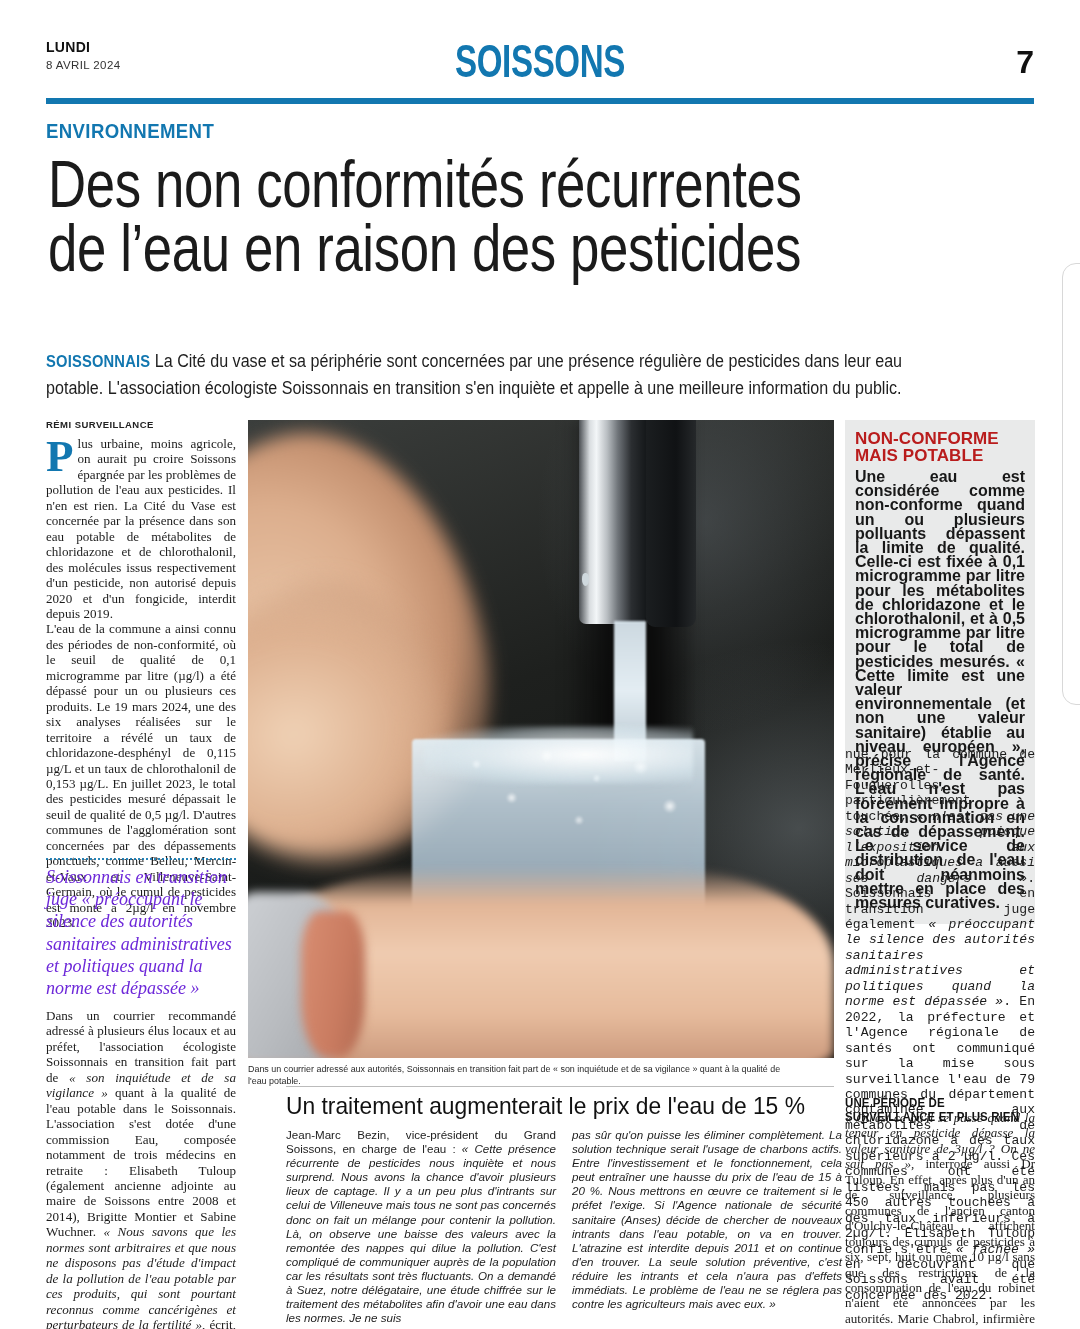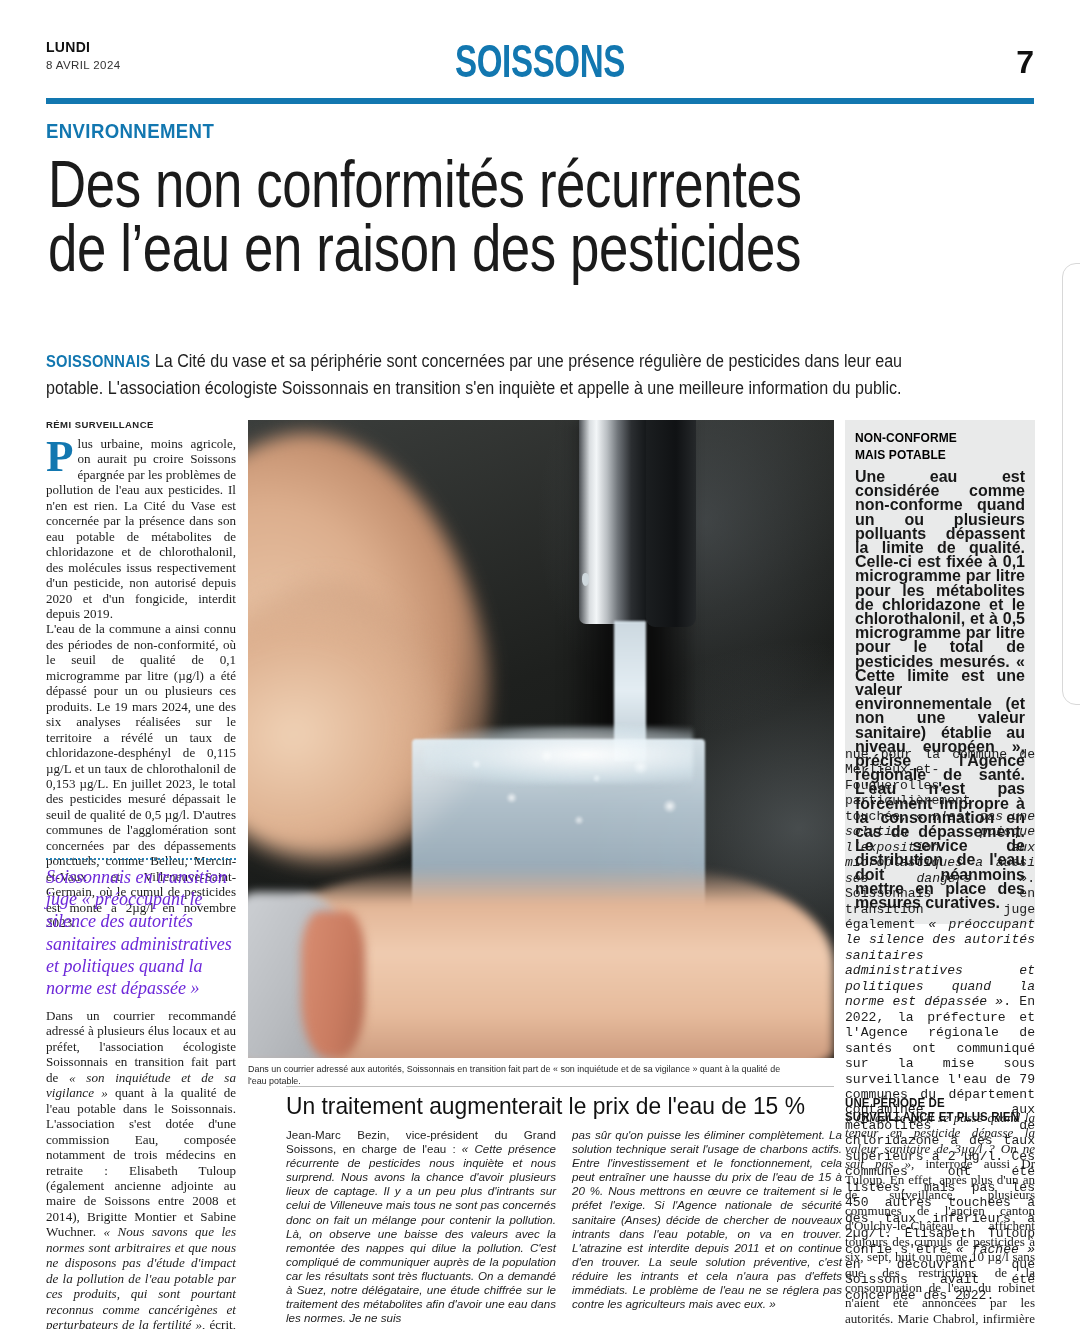--- a/index.html
+++ b/index.html
@@ -357,24 +357,24 @@
     position: absolute;
     left: 845px; top: 420px;
     width: 190px;
     background: #e9eaea;
     padding: 10px 10px 14px 10px;
     box-sizing: border-box;
   }
   .boxed-title {
     font-family: "Liberation Sans", sans-serif;
     font-weight: bold;
-    font-size: 12px;
+    font-size: 17px;
     line-height: 17px;
     letter-spacing: 0.1px;
-    color: #000000;
+    color: #b91c1c;
     white-space: pre-line;
     margin-bottom: 6px;
   }
   .boxed-body {
     font-family: "Liberation Sans", sans-serif;
     font-weight: bold;
     font-size: 16px;
     line-height: 14.2px;
     text-align: justify;
     color: #181818;

